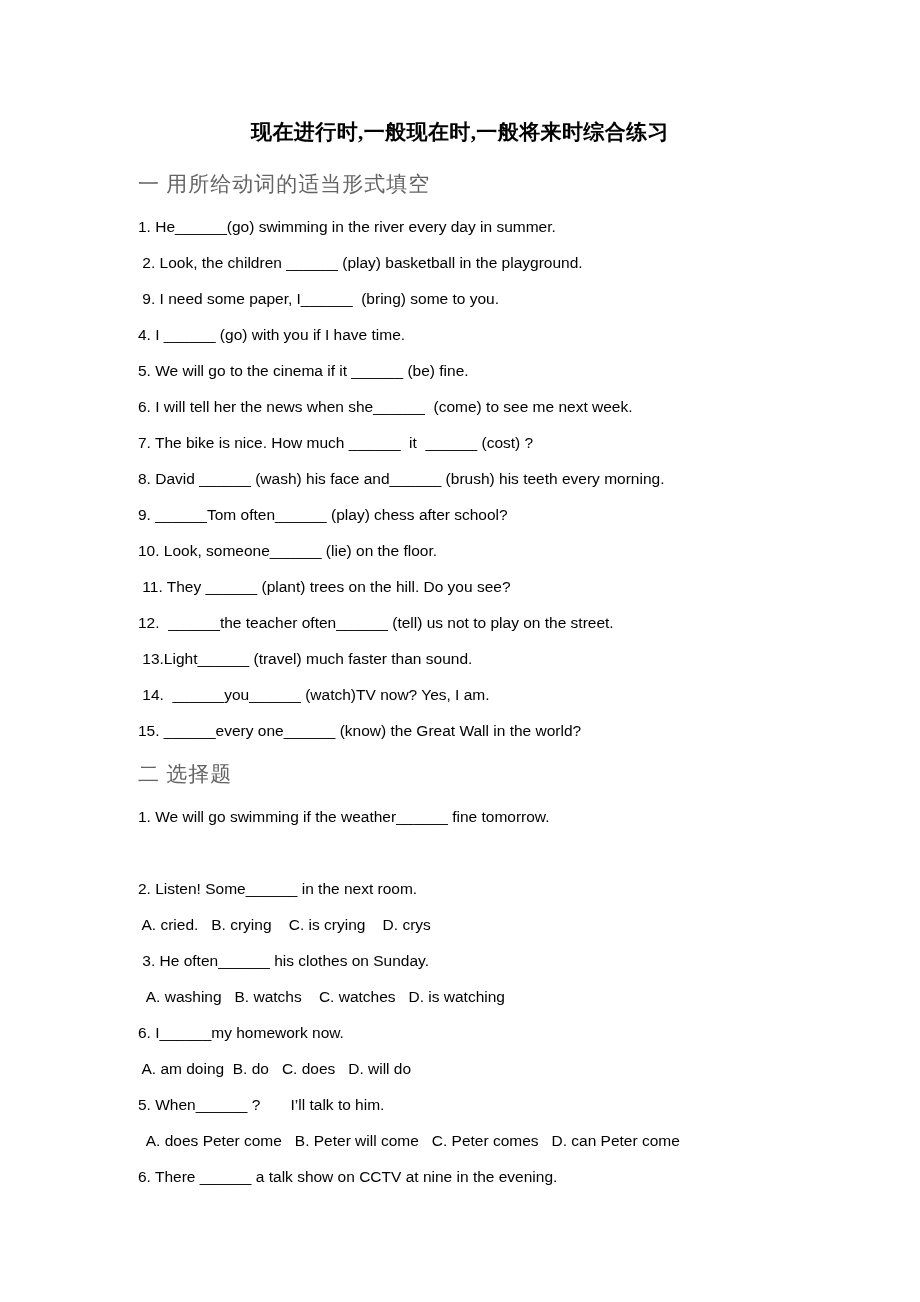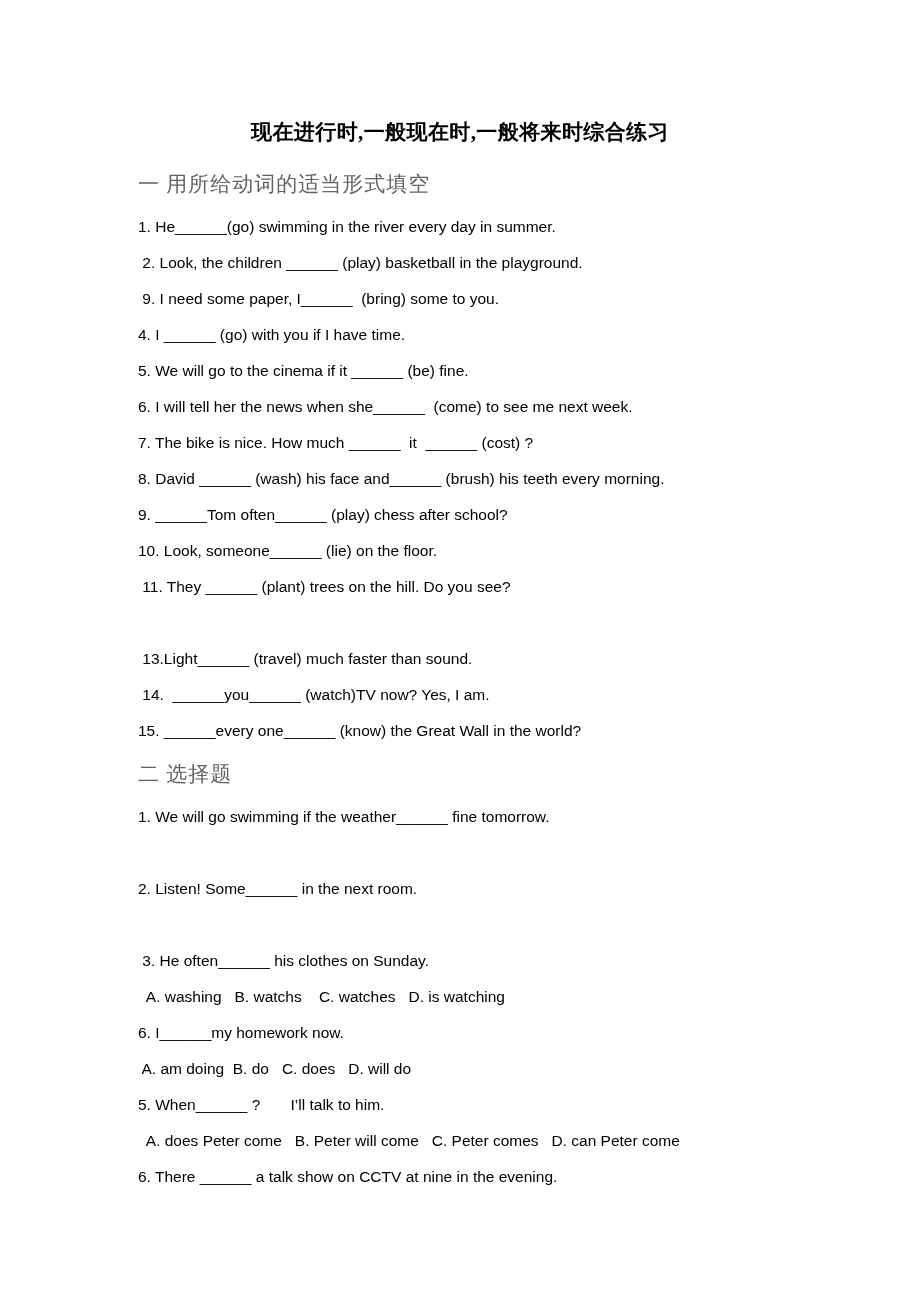--- a/index.html
+++ b/index.html
@@ -73,28 +73,30 @@
   <div class="q-line" style="top:252px"> 2. Look, the children ______ (play) basketball in the playground.</div>
   <div class="q-line" style="top:288px"> 9. I need some paper, I______  (bring) some to you.</div>
   <div class="q-line" style="top:324px">4. I ______ (go) with you if I have time.</div>
   <div class="q-line" style="top:360px">5. We will go to the cinema if it ______ (be) fine.</div>
   <div class="q-line" style="top:396px">6. I will tell her the news when she______  (come) to see me next week.</div>
   <div class="q-line" style="top:432px">7. The bike is nice. How much ______  it  ______ (cost) ?</div>
   <div class="q-line" style="top:468px">8. David ______ (wash) his face and______ (brush) his teeth every morning.</div>
   <div class="q-line" style="top:504px">9. ______Tom often______ (play) chess after school?</div>
   <div class="q-line" style="top:540px">10. Look, someone______ (lie) on the floor.</div>
   <div class="q-line" style="top:576px"> 11. They ______ (plant) trees on the hill. Do you see?</div>
+  <div class="q-line" style="top:612px">12.  ______the teacher often______ (tell) us not to play on the street.</div>
   <div class="q-line" style="top:648px"> 13.Light______ (travel) much faster than sound.</div>
   <div class="q-line" style="top:684px"> 14.  ______you______ (watch)TV now? Yes, I am.</div>
   <div class="q-line" style="top:720px">15. ______every one______ (know) the Great Wall in the world?</div>
 
   <div class="section-head" id="section-head-2">二 选择题</div>
 
   <div class="q-line" style="top:806px">1. We will go swimming if the weather______ fine tomorrow.</div>
   <div class="q-line" style="top:878px">2. Listen! Some______ in the next room.</div>
+  <div class="q-line" style="top:914px"> A. cried.   B. crying    C. is crying    D. crys</div>
   <div class="q-line" style="top:950px"> 3. He often______ his clothes on Sunday.</div>
   <div class="q-line" style="top:986px">  A. washing   B. watchs    C. watches   D. is watching</div>
   <div class="q-line" style="top:1022px">6. I______my homework now.</div>
   <div class="q-line" style="top:1058px"> A. am doing  B. do   C. does   D. will do</div>
   <div class="q-line" style="top:1094px">5. When______ ?       I’ll talk to him.</div>
   <div class="q-line" style="top:1130px">  A. does Peter come   B. Peter will come   C. Peter comes   D. can Peter come</div>
   <div class="q-line" style="top:1166px">6. There ______ a talk show on CCTV at nine in the evening.</div>
 
 </div>
 

